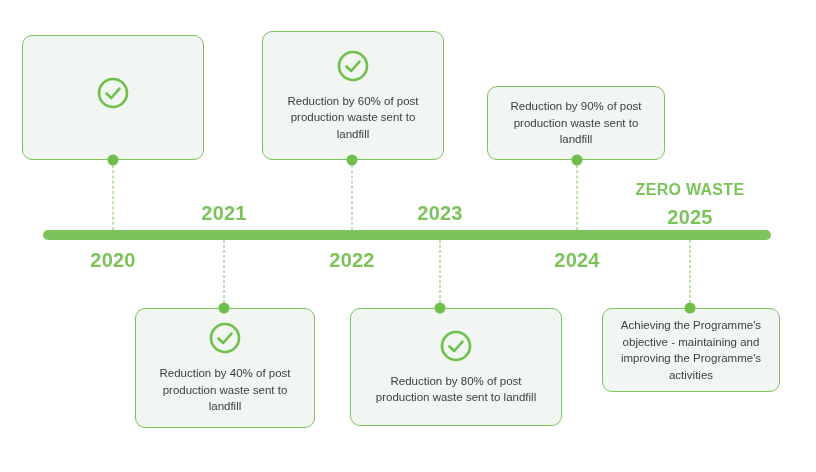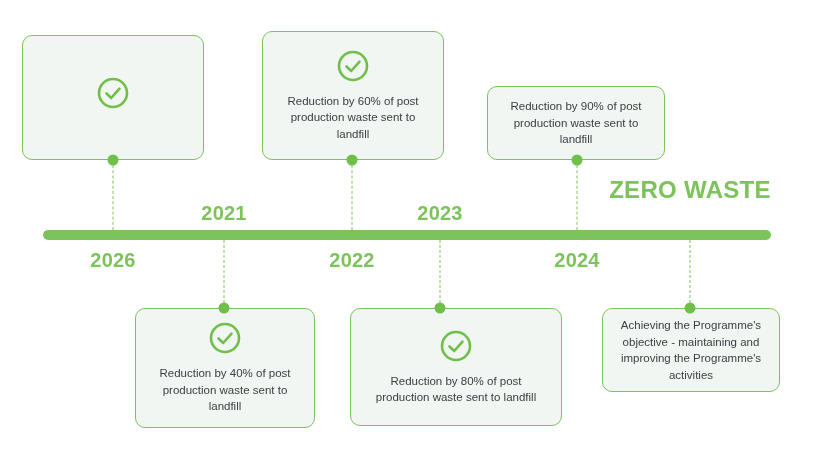--- a/index.html
+++ b/index.html
@@ -51,21 +51,21 @@
   .headline {
     position: absolute;
     left: 690px;
     top: 178px;
     transform: translateX(-50%);
     text-align: center;
     white-space: nowrap;
   }
   .headline-title {
     color: #7CC35C;
-    font-size: 24px;
+    font-size: 16px;
     font-weight: bold;
     letter-spacing: 0.3px;
     line-height: 24px;
   }
 
   
   .card {
     position: absolute;
     box-sizing: border-box;
     background: #F1F6F3;
@@ -170,21 +170,22 @@
   <div class="node-dot" style="left:113px; top:160px;"></div>
   <div class="node-dot" style="left:352px; top:160px;"></div>
   <div class="node-dot" style="left:577px; top:160px;"></div>
   <div class="node-dot" style="left:224px; top:308px;"></div>
   <div class="node-dot" style="left:440px; top:308px;"></div>
   <div class="node-dot" style="left:690px; top:308px;"></div>
 
   <div class="year-label" style="left:224px; top:202px;">2021</div>
   <div class="year-label" style="left:440px; top:202px;">2023</div>
 
-  <div class="year-label" style="left:113px; top:249px;">2026</div>
+  <div class="year-label" style="left:113px; top:249px;">2020</div>
   <div class="year-label" style="left:352px; top:249px;">2022</div>
   <div class="year-label" style="left:577px; top:249px;">2024</div>
 
   <div class="headline">
     <div class="headline-title">ZERO WASTE</div>
+    <div class="year-label" style="position:relative; left:auto; top:4px; transform:none; display:block;">2025</div>
   </div>
 
 </div>
 
 </body></html>

